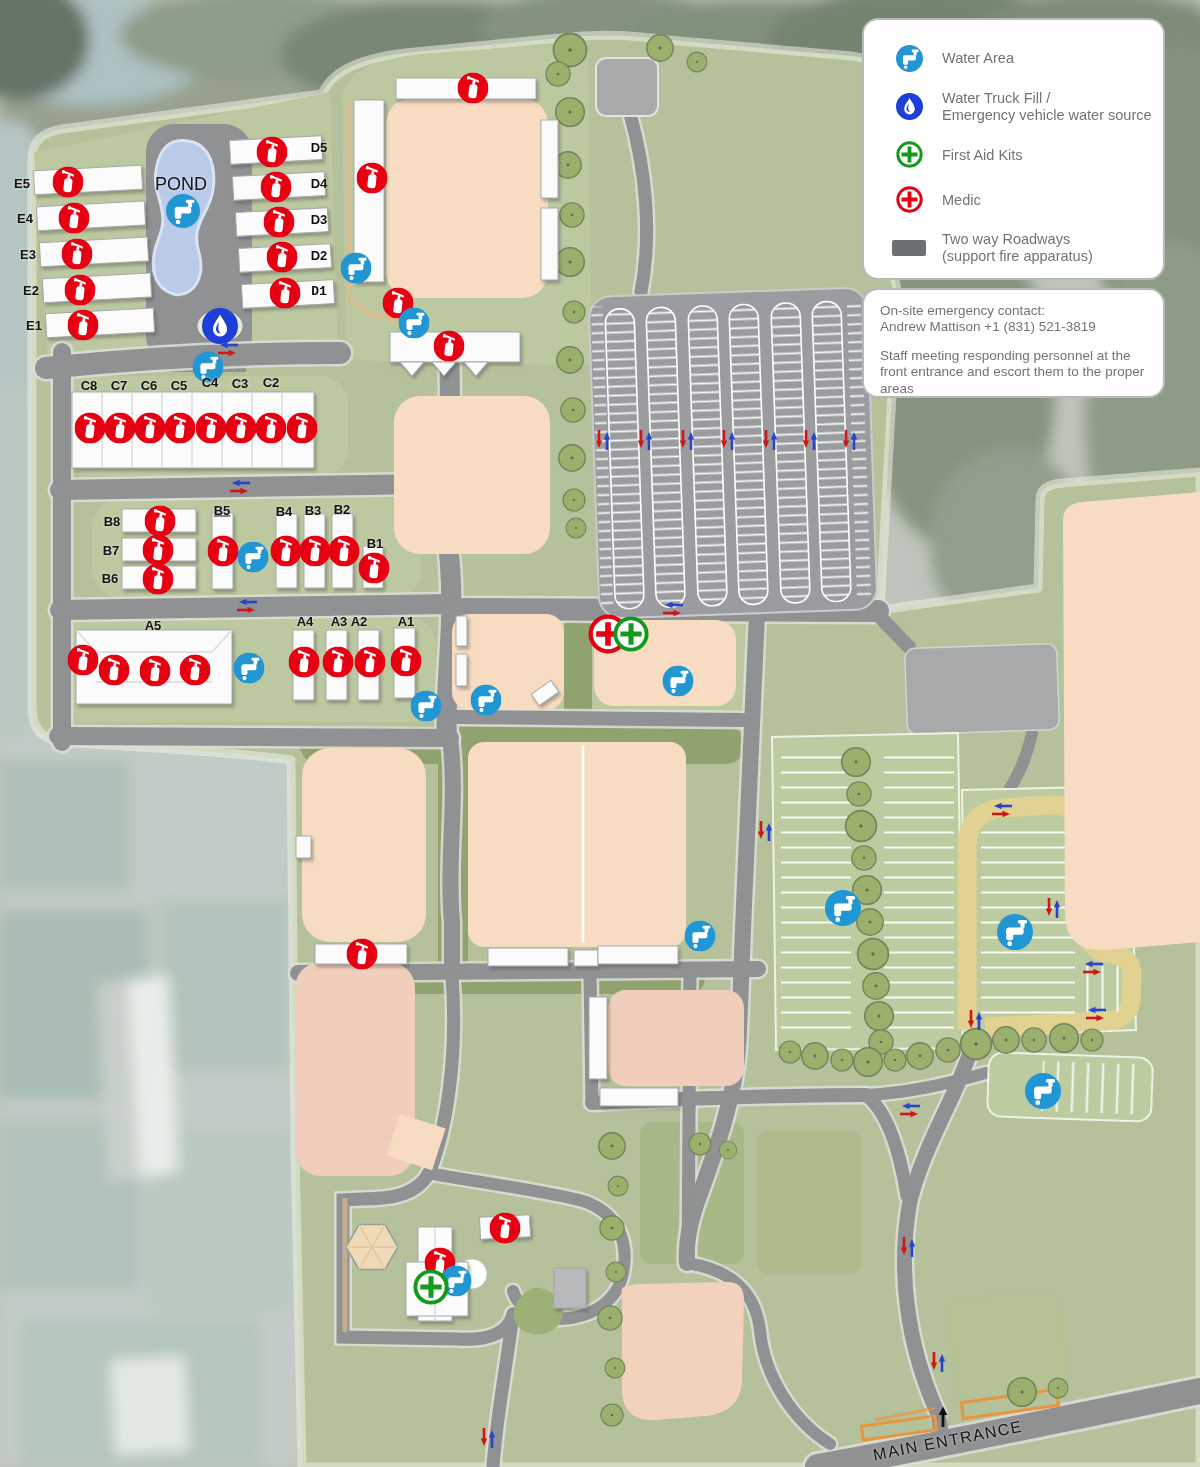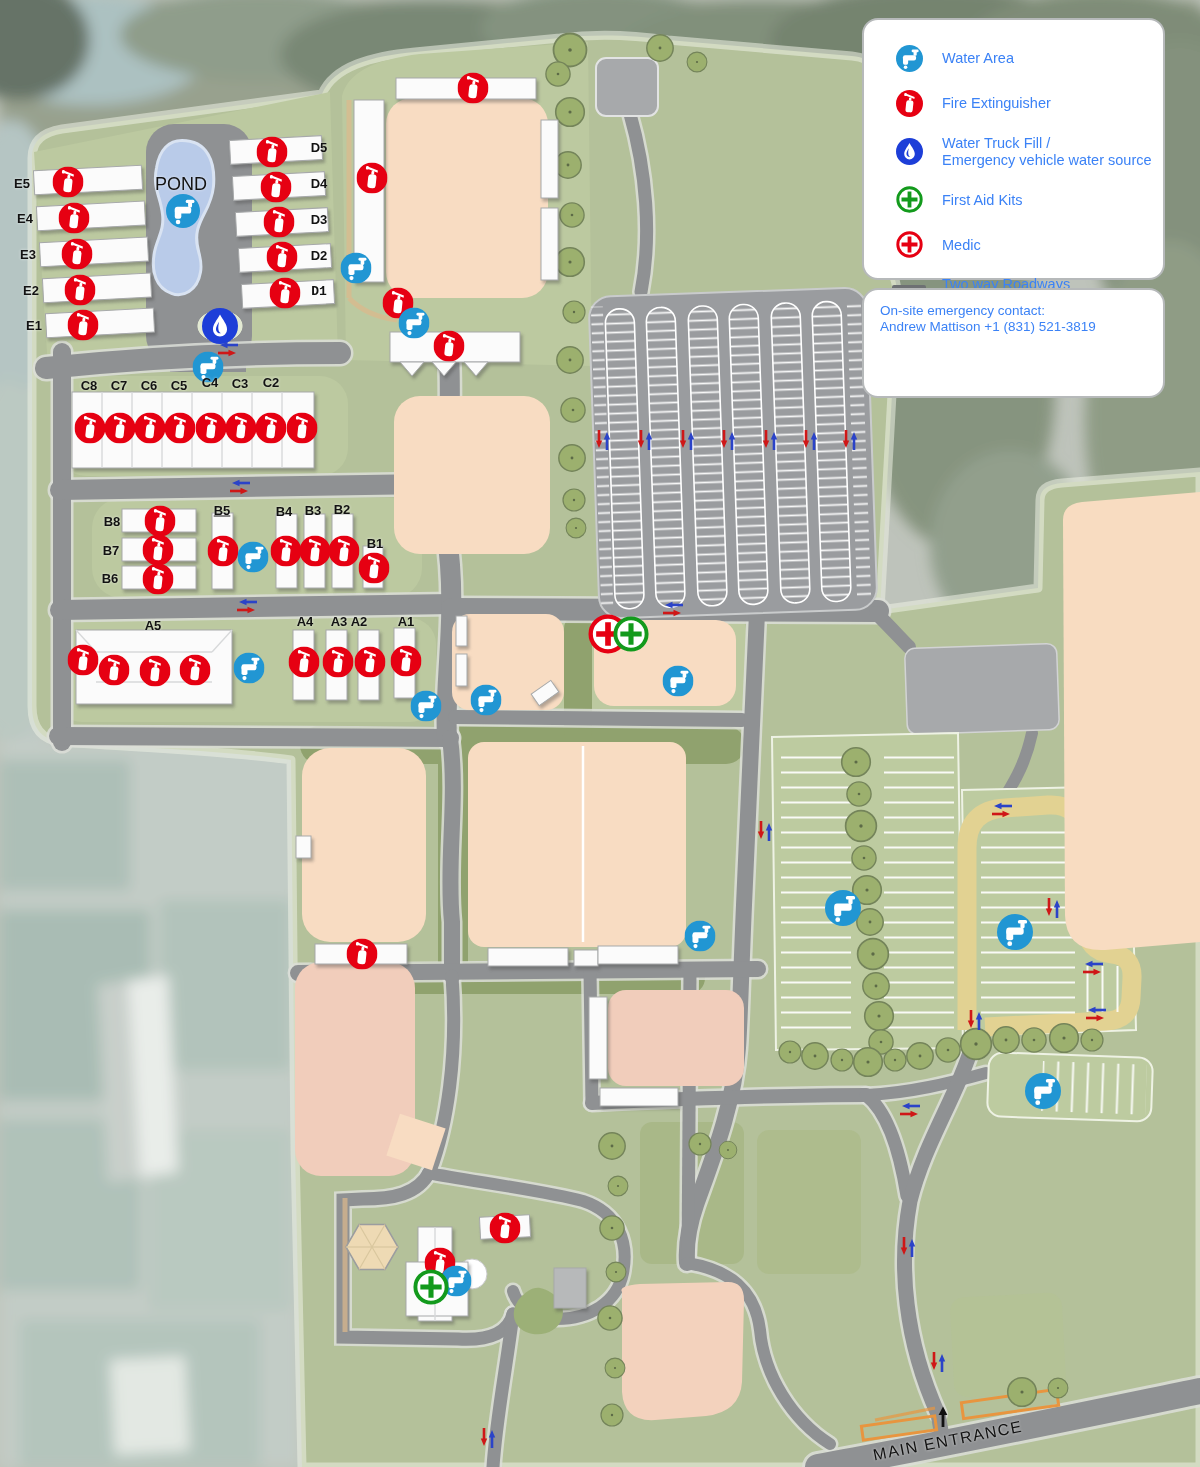--- a/index.html
+++ b/index.html
@@ -5,21 +5,21 @@
   html,body{margin:0;padding:0;background:#aeb4aa;}
   #stage{position:relative;width:1200px;height:1467px;overflow:hidden;
          font-family:"Liberation Sans",sans-serif;}
   #stage svg.scene{position:absolute;left:0;top:0;}
   #markers,#labels{position:absolute;left:0;top:0;width:100%;height:100%;pointer-events:none;}
   .marker{position:absolute;transform:translate(-50%,-50%);display:flex;align-items:center;justify-content:center;}
   .marker svg{display:block;}
   .marker.drop{border-radius:50%;background:radial-gradient(ellipse at center,#e2e9d2 0 58%,rgba(226,233,210,0) 60%);}
   .lbl{position:absolute;transform:translate(-50%,-50%);font-weight:bold;font-size:13px;color:#121212;
        white-space:nowrap;text-shadow:0 0 3px rgba(255,255,255,.65);}
-  .panel{position:absolute;background:#fff;border:2px solid #b6b9ba;border-radius:16px;color:#3b82f6;}
+  .panel{position:absolute;background:#fff;border:2px solid #b6b9ba;border-radius:16px;color:#737373;}
   #legend{left:862px;top:18px;width:303px;height:262px;padding:16px 0 0 0;box-sizing:border-box;}
   .lg-row{display:flex;align-items:center;gap:16px;padding:9px 0 9px 28px;}
   .lg-ic{width:34px;display:flex;justify-content:center;flex:0 0 34px;}
   .lg-tx{font-size:14.5px;line-height:1.15;}
   #contact{left:862px;top:288px;width:303px;height:110px;padding:13px 16px;box-sizing:border-box;
            font-size:13.5px;line-height:1.22;}
   #contact .sp{height:12px;}
 </style>
 </head>
 <body>
@@ -1265,34 +1265,20 @@
               <rect x="13.9" y="4" width="6.2" height="2.4" rx="1.1"></rect>
               <circle cx="8.5" cy="19.8" r="1.6"></circle>
             </g>
           </svg>
         </span>
         <div class="lg-tx">Water Area</div>
       </div>
       <div class="lg-row">
         <span class="lg-ic">
           <svg width="27" height="27" viewBox="0 0 24 24">
-            <circle cx="12" cy="12" r="12" fill="#e60012"></circle>
-            <g transform="rotate(6 12 13)" fill="#fff">
-              <rect x="8.9" y="9.2" width="6.4" height="10.6" rx="2.2"></rect>
-              <rect x="11" y="6.6" width="2.2" height="2.8" rx="0.8"></rect>
-              <path d="M7.2 3.4 L15.8 5.8 L15.8 7.6 L7.2 5.2 Z"></path>
-              <rect x="6.4" y="3.2" width="2.4" height="2.6" rx="0.9"></rect>
-            </g>
-          </svg>
-        </span>
-        <div class="lg-tx">Fire Extinguisher</div>
-      </div>
-      <div class="lg-row">
-        <span class="lg-ic">
-          <svg width="27" height="27" viewBox="0 0 24 24">
             <circle cx="12" cy="12" r="12" fill="#1d3ed8"></circle>
             <path d="M12 4.4 C9.7 8.6 7.3 10.9 7.3 14.3 A4.7 4.7 0 0 0 16.7 14.3 C16.7 10.9 14.3 8.6 12 4.4 Z" fill="#fff"></path>
             <path d="M11.4 9.2 C10.2 11.2 9.3 12.5 9.3 14.2 A2.7 2.7 0 0 0 12.6 16.8 C10.8 16.1 10.4 13.2 11.4 9.2 Z" fill="#1d3ed8"></path>
           </svg>
         </span>
         <div class="lg-tx">Water Truck Fill /<br>Emergency vehicle water source</div>
       </div>
       <div class="lg-row">
         <span class="lg-ic">
           <svg width="27" height="27" viewBox="0 0 24 24">
@@ -1318,15 +1304,16 @@
           </svg>
         </span>
         <div class="lg-tx">Two way Roadways<br>(support fire apparatus)</div>
       </div>
     </div>
 
 <div class="panel" id="contact">
   <div>On-site emergency contact:</div>
   <div>Andrew Mattison +1 (831) 521-3819</div>
   <div class="sp"></div>
+  <div>Staff meeting responding personnel at the front entrance and escort them to the proper areas</div>
 </div>
 
 </div>
 
 </body></html>

